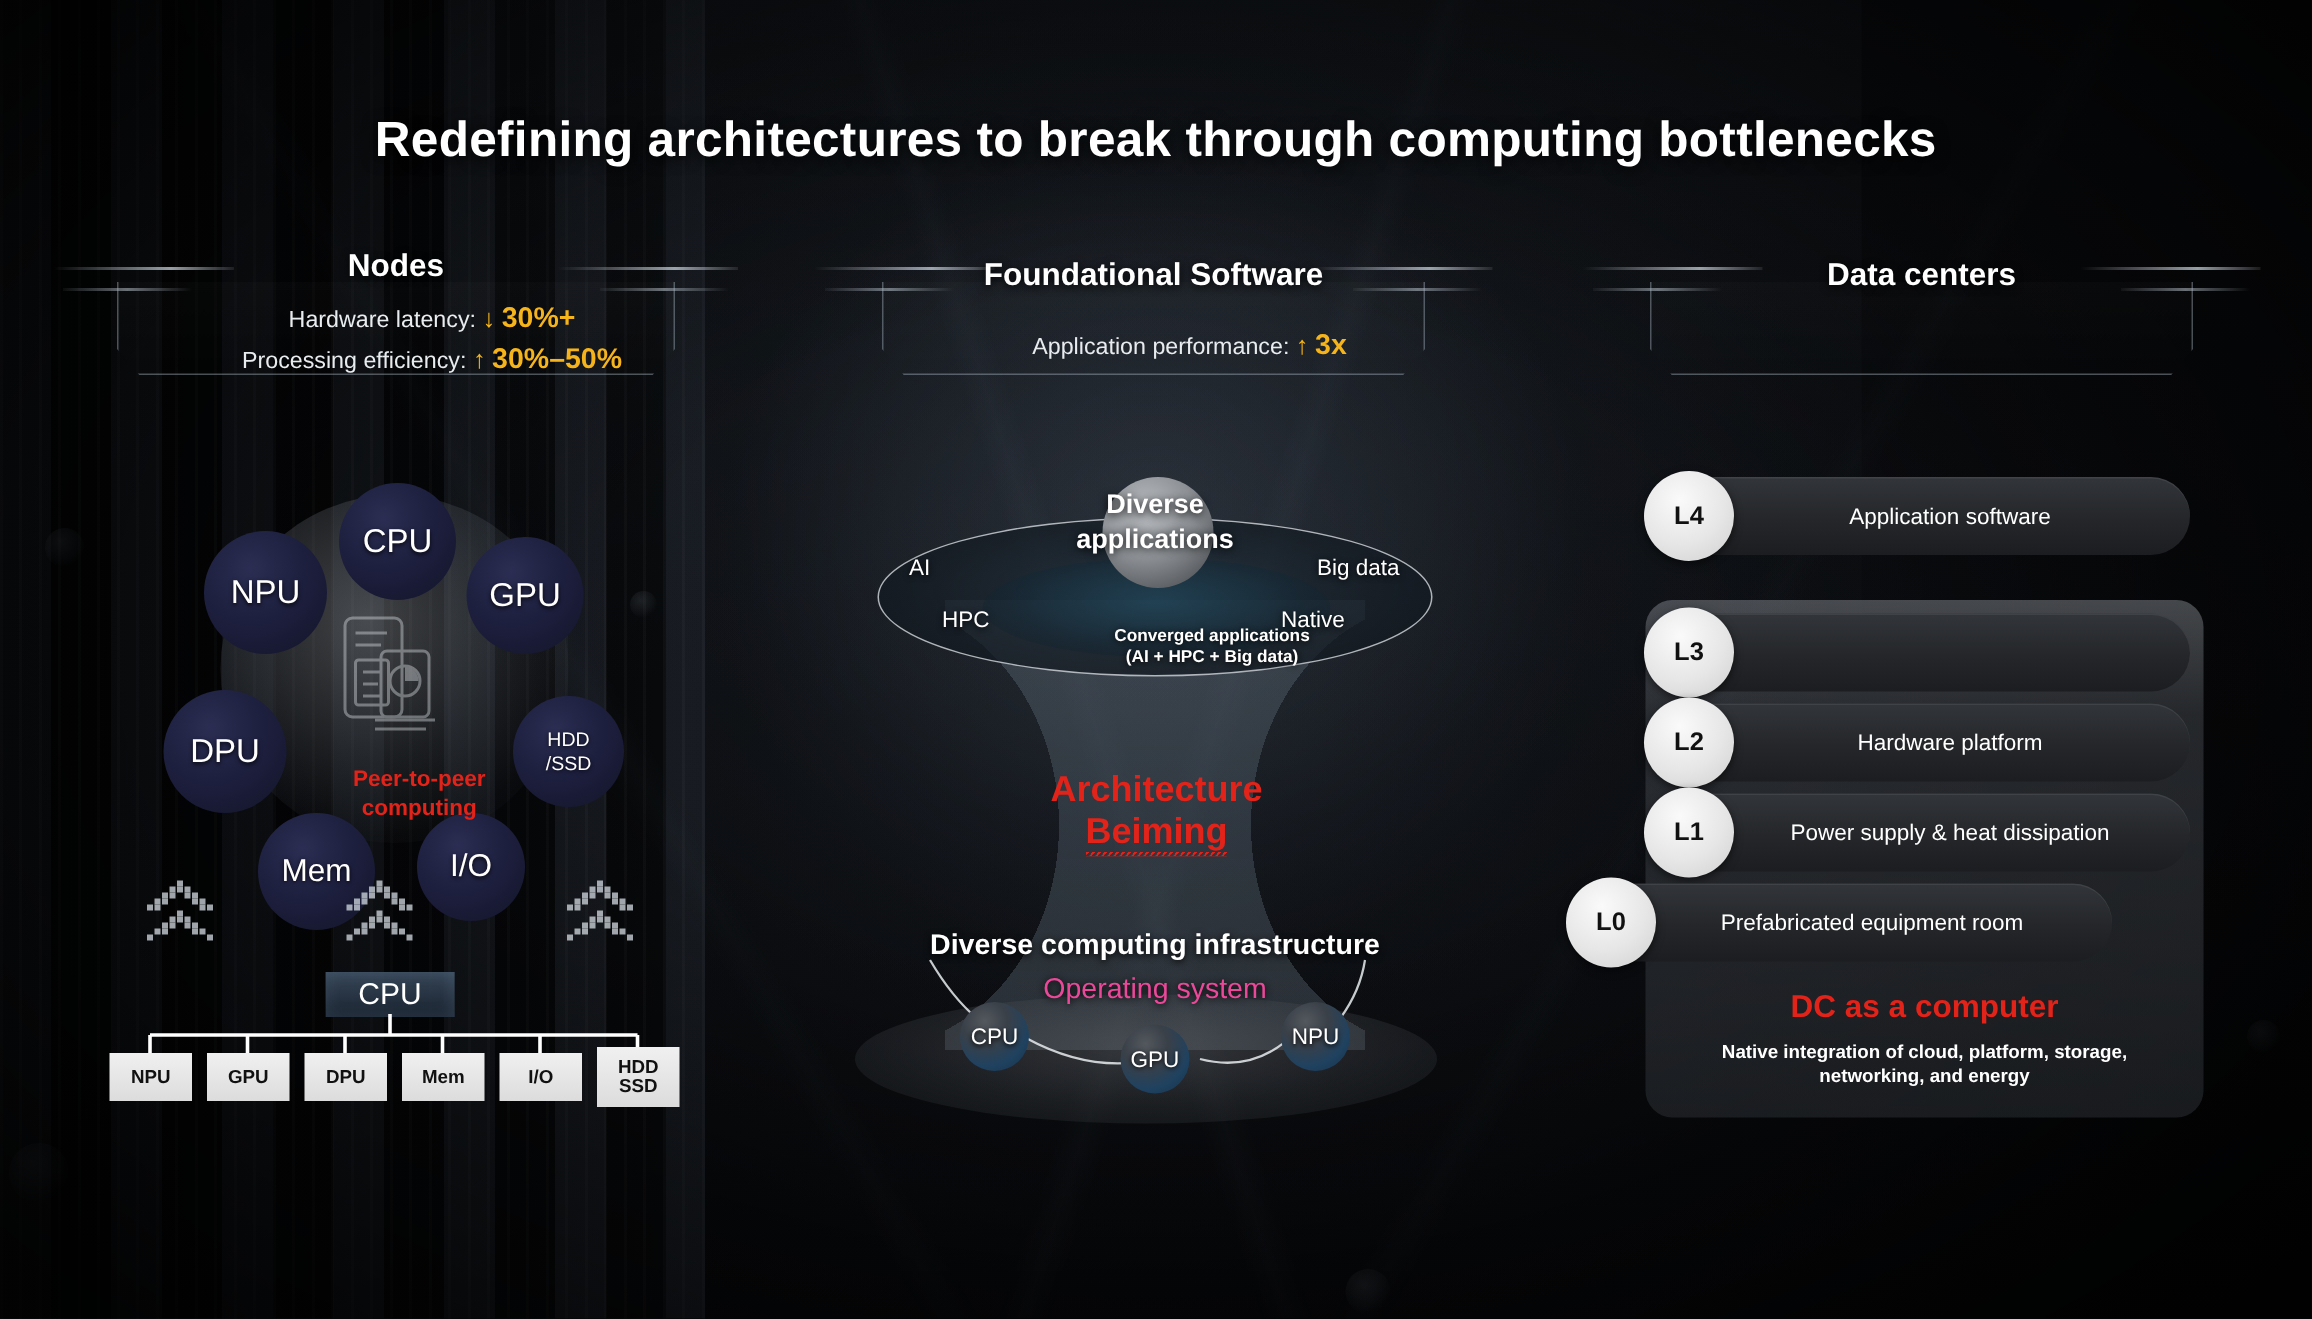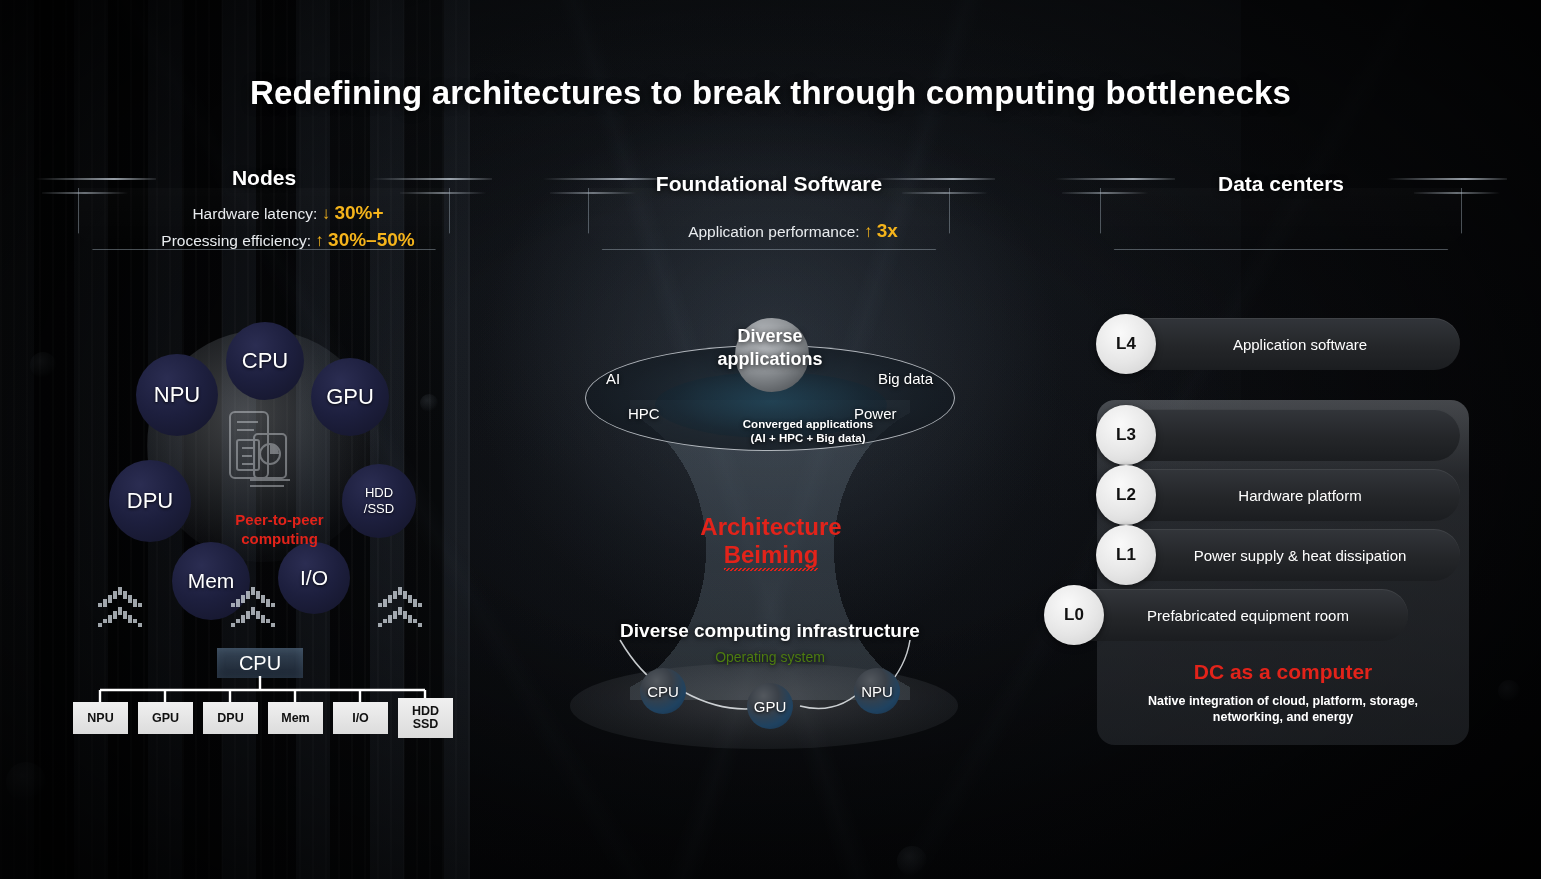--- a/index.html
+++ b/index.html
@@ -177,21 +177,21 @@
     background-size: 4px 3px;
     background-position: 0 100%;
     padding-bottom: 3px;
   }
   .dci {
     position:absolute; left:580px; top:620px; width:380px; text-align:center;
     color:#fff; font-size:19px; font-weight:bold; text-shadow:0 1px 5px rgba(0,0,0,0.95);
   }
   .os {
     position:absolute; left:580px; top:649px; width:380px; text-align:center;
-    color:#4d7c0f; font-size:14px; text-shadow:0 1px 5px rgba(0,0,0,0.95);
+    color:#ec4899; font-size:19px; text-shadow:0 1px 5px rgba(0,0,0,0.95);
   }
   .bot-ellipse {
     position:absolute; left:570px; top:663px; width:388px; height:86px; border-radius:50%;
     background: radial-gradient(ellipse at 50% 40%, rgba(108,112,118,0.42) 0%, rgba(70,74,80,0.30) 55%, rgba(36,40,46,0.16) 100%);
   }
   .bsph {
     position:absolute; width:46px; height:46px; border-radius:50%;
     background: radial-gradient(circle at 36% 28%, #53585e 0%, #3a4048 34%, #1f4260 68%, #17314a 100%);
     display:flex; align-items:center; justify-content:center;
     color:#fff; font-size:15px; text-shadow:0 1px 3px rgba(0,0,0,0.9);
@@ -495,21 +495,21 @@
   <div class="top-ellipse"></div>
   <div class="inner-ellipse"></div>
   <div class="sphere-main"></div>
   <div class="diverse-apps">
     <div>Diverse</div>
     <div>applications</div>
   </div>
   <div class="lbl" style="left:606px; top:370px;">AI</div>
   <div class="lbl" style="left:628px; top:405px;">HPC</div>
   <div class="lbl" style="left:878px; top:370px;">Big data</div>
-  <div class="lbl" style="left:854px; top:405px;">Power</div>
+  <div class="lbl" style="left:854px; top:405px;">Native</div>
   <div class="converged">
     <div>Converged applications</div>
     <div>(AI + HPC + Big data)</div>
   </div>
 
   <div class="beiming">
     <div>Architecture</div>
     <div><span class="squiggle">Beiming</span></div>
   </div>
 

